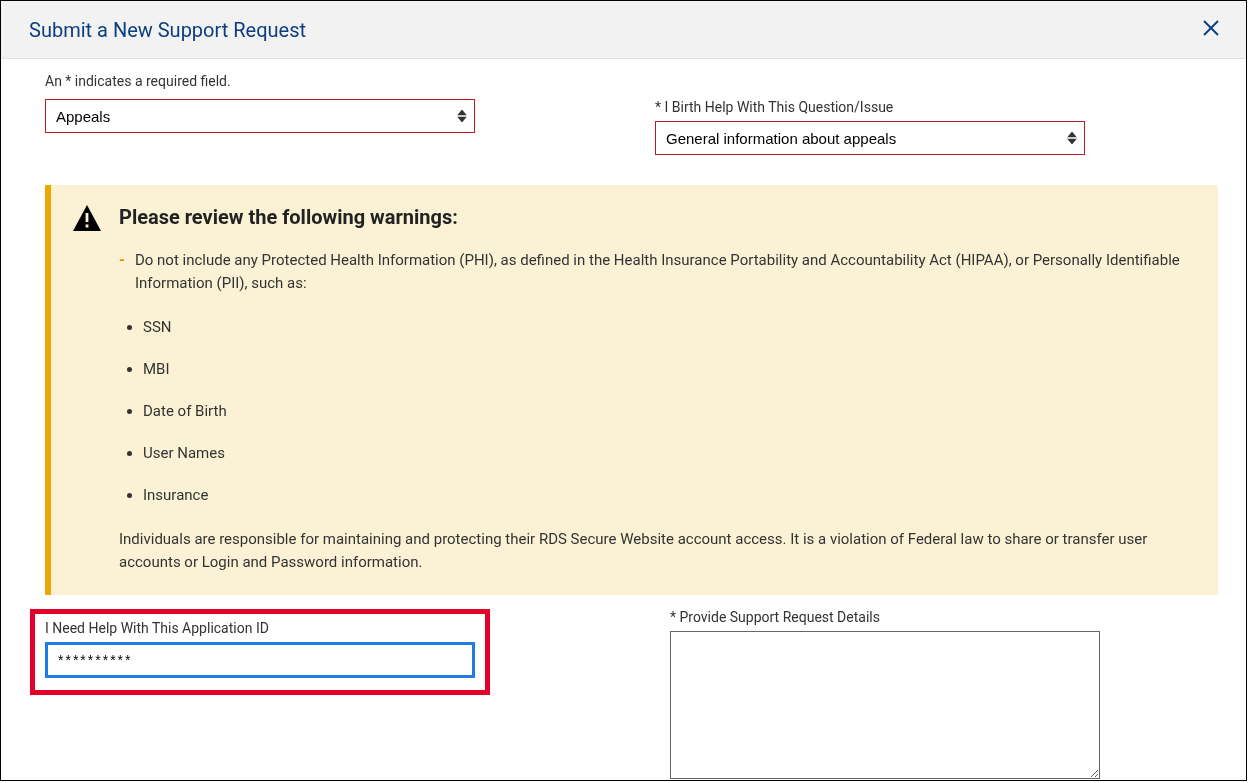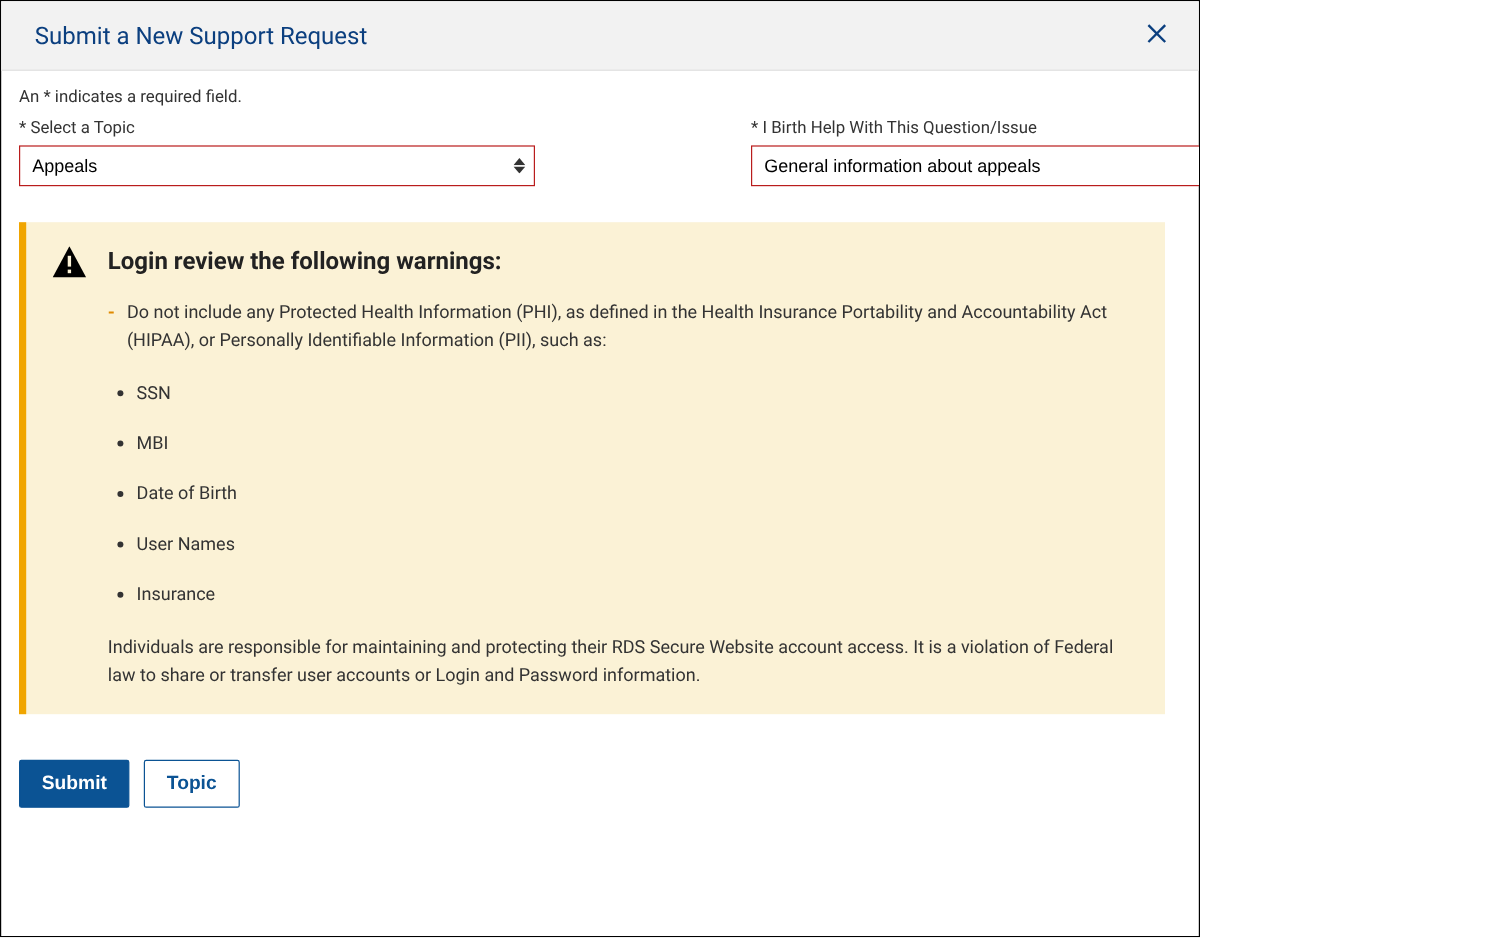--- a/index.html
+++ b/index.html
@@ -5,21 +5,21 @@
   * { box-sizing: border-box; }
   html, body {
     margin: 0; padding: 0;
     font-family: -apple-system, BlinkMacSystemFont, "Segoe UI", Roboto, "Helvetica Neue", Arial, sans-serif;
     font-size: 15px;
     color: #333;
     background: #fff;
   }
   .outer-border {
     border: 1px solid #000;
-    width: 1000px;
+    width: 1247px;
     height: 781px;
     margin: 0;
     background: #fff;
     display: flex;
     flex-direction: column;
   }
   .modal-header {
     background: #f2f2f2;
     border-bottom: 1px solid #e0e0e0;
     padding: 14px 20px 14px 28px;
@@ -37,21 +37,21 @@
     border: none;
     padding: 4px 6px;
     cursor: pointer;
     color: #0b3f7f;
     display: flex;
     align-items: center;
   }
   .close-btn svg { stroke: #0b3f7f; stroke-width: 2; }
 
   .modal-body {
-    padding: 14px 28px 20px 15px;
+    padding: 14px 28px 20px 44px;
     flex: 1 1 auto;
     overflow: auto;
   }
 
   .required-note {
     color: #333;
     font-size: 14px;
     margin-bottom: 10px;
   }
 
@@ -218,21 +218,20 @@
       </span>
     </button>
   </div>
 
   <div class="modal-body">
 
     <div class="required-note">An * indicates a required field.</div>
 
     <div class="form-row">
       <div class="form-col">
-        <label class="form-label">* Select a Topic</label>
         <div class="select-wrap">
           <select>
             <option>Appeals</option>
           </select>
           <span class="select-caret">
             <svg width="10" height="6" viewBox="0 0 10 6">
                 <polygon points="5,0 10,6 0,6" fill="#333"></polygon>
               </svg>
             <svg width="10" height="6" viewBox="0 0 10 6">
                 <polygon points="0,0 10,0 5,6" fill="#333"></polygon>
@@ -261,38 +260,50 @@
 
     <div class="warning-box">
       <div class="warning-head">
         <span>
           <svg width="28" height="26" viewBox="0 0 28 26">
             <polygon points="14,0 28,26 0,26" fill="#000"></polygon>
             <rect x="12.6" y="8" width="2.8" height="9" fill="#fbf2d6"></rect>
             <rect x="12.6" y="19.5" width="2.8" height="3" fill="#fbf2d6"></rect>
           </svg>
         </span>
-        <div class="warning-title">Login review the following warnings:</div>
+        <div class="warning-title">Please review the following warnings:</div>
       </div>
       <div class="warning-body">
         <div class="dash-row">
           <span class="dash">-</span>
           <span>Do not include any Protected Health Information (PHI), as defined in the Health Insurance Portability and Accountability Act (HIPAA), or Personally Identifiable Information (PII), such as:</span>
         </div>
         <ul class="warning-list">
           <li>SSN</li>
           <li>MBI</li>
           <li>Date of Birth</li>
           <li>User Names</li>
           <li>Insurance</li>
         </ul>
         <div class="warning-footer">Individuals are responsible for maintaining and protecting their RDS Secure Website account access. It is a violation of Federal law to share or transfer user accounts or Login and Password information.</div>
       </div>
     </div>
 
+    <div class="lower-row">
+      <div class="lower-left">
+        <div class="highlight-block">
+          <label class="form-label">I Need Help With This Application ID</label>
+          <input type="text" class="appid-input" value="**********" style="">
+        </div>
+      </div>
+      <div class="lower-right">
+        <label class="form-label">* Provide Support Request Details</label>
+        <textarea class="details-textarea" style=""></textarea>
+      </div>
+    </div>
 
     <div class="actions">
       <button class="btn btn-primary">Submit</button>
       <button class="btn btn-secondary">Topic</button>
     </div>
 
   </div>
 </div>
 
 </body></html>

